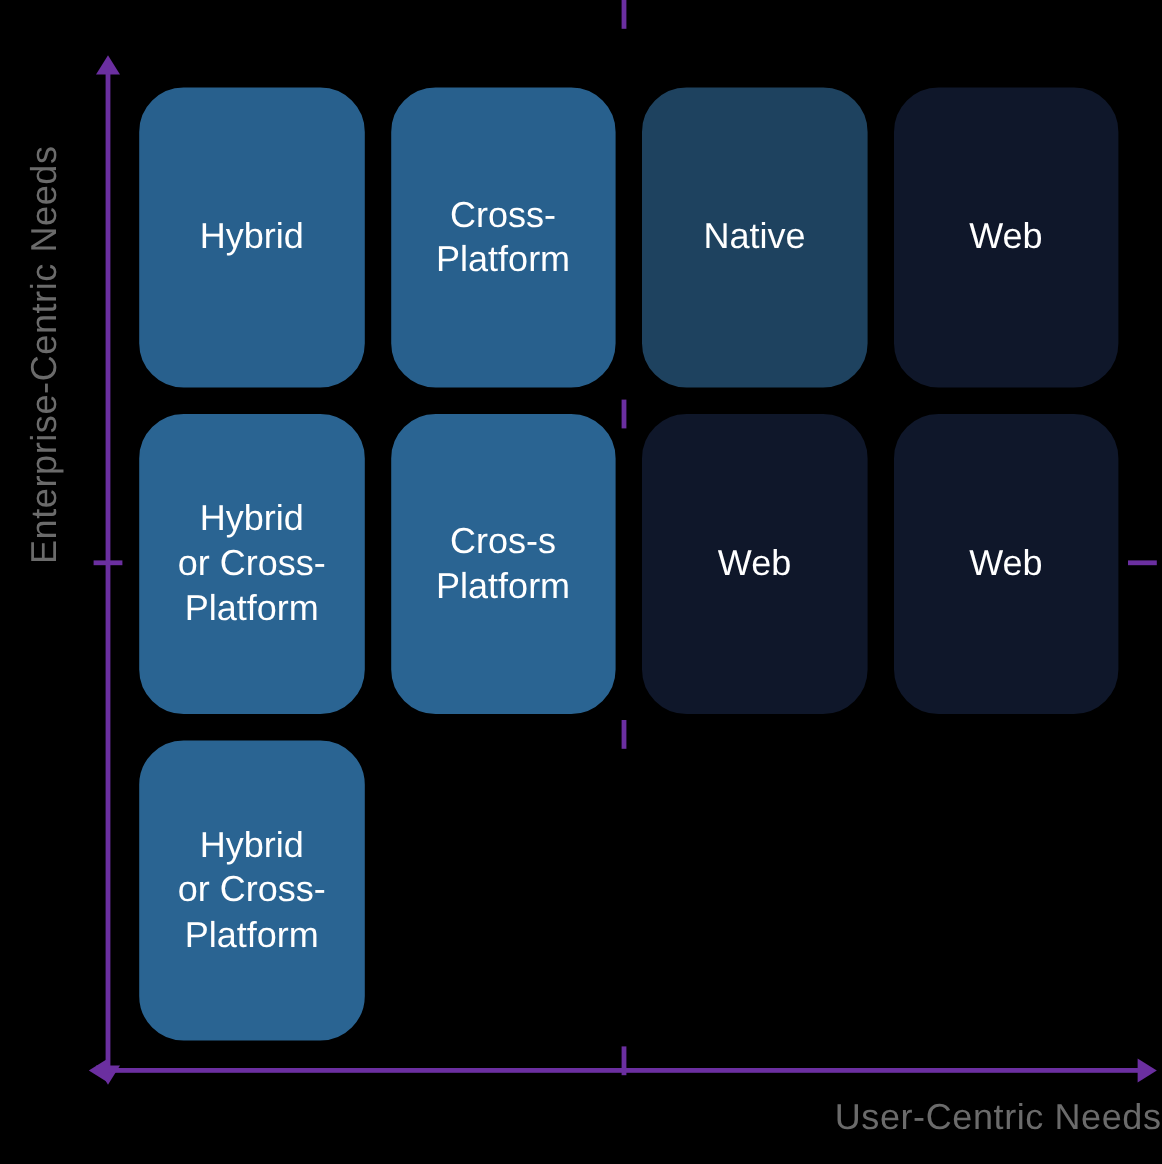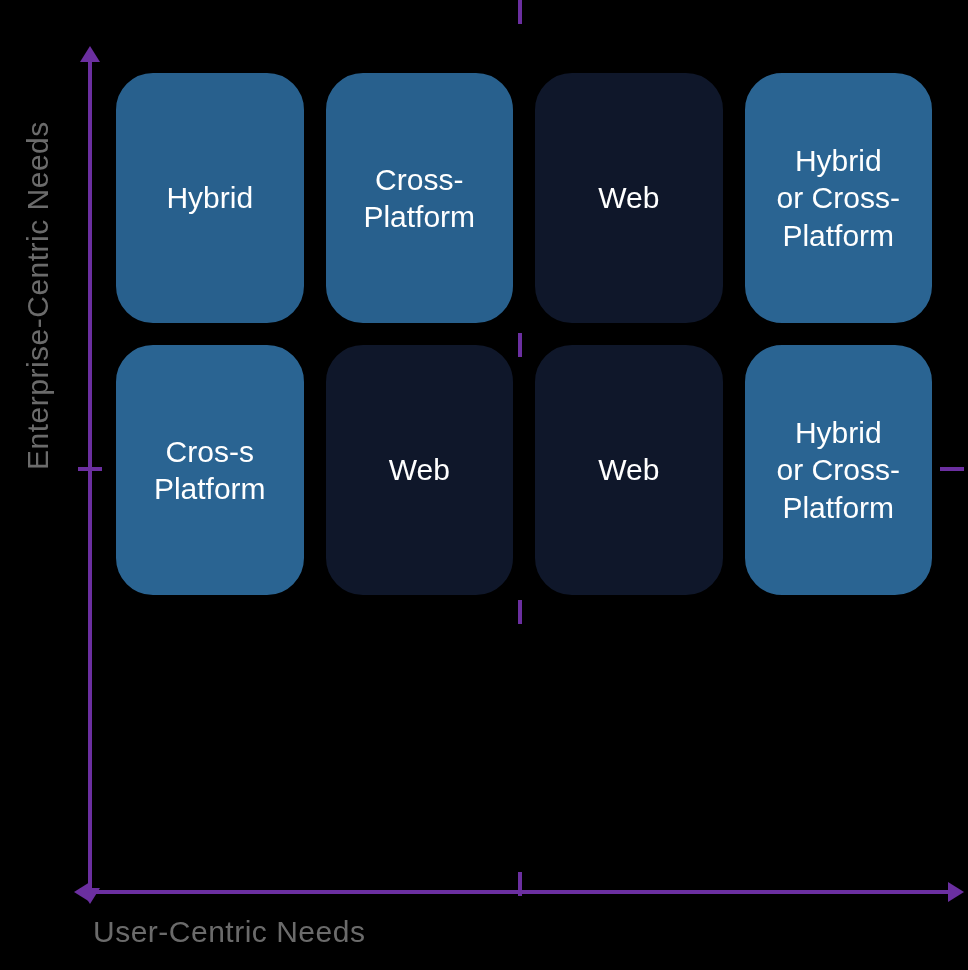--- a/index.html
+++ b/index.html
@@ -69,21 +69,21 @@
     transform-origin: left center;
     color: #6b6b6b;
     font-size: 30px;
     white-space: nowrap;
     letter-spacing: 0.5px;
   }
   .x-label {
     position: absolute;
     left: 0; right: 0;
     top: 915px;
-    text-align: left;
+    text-align: right;
     color: #6b6b6b;
     font-size: 30px;
     letter-spacing: 0.5px;
     padding-left: 93px;
   }
 
   
   .grid {
     position: absolute;
     left: 113px;
@@ -130,20 +130,21 @@
   <div class="y-axis"></div>
   <div class="x-axis"></div>
 
   <div class="y-label">Enterprise-Centric Needs</div>
   <div class="x-label">User-Centric Needs</div>
 
   <div class="grid">
     <div class="cell c-mid2">Hybrid</div>
     <div class="cell c-mid2">Cross-
 Platform</div>
+    <div class="cell c-dark">Native</div>
 
     <div class="cell c-light">Web</div>
     <div class="cell c-mid">Hybrid
 or Cross-
 Platform</div>
     <div class="cell c-mid">Cros-s
 Platform</div>
 
     <div class="cell c-light">Web</div>
     <div class="cell c-light">Web</div>

